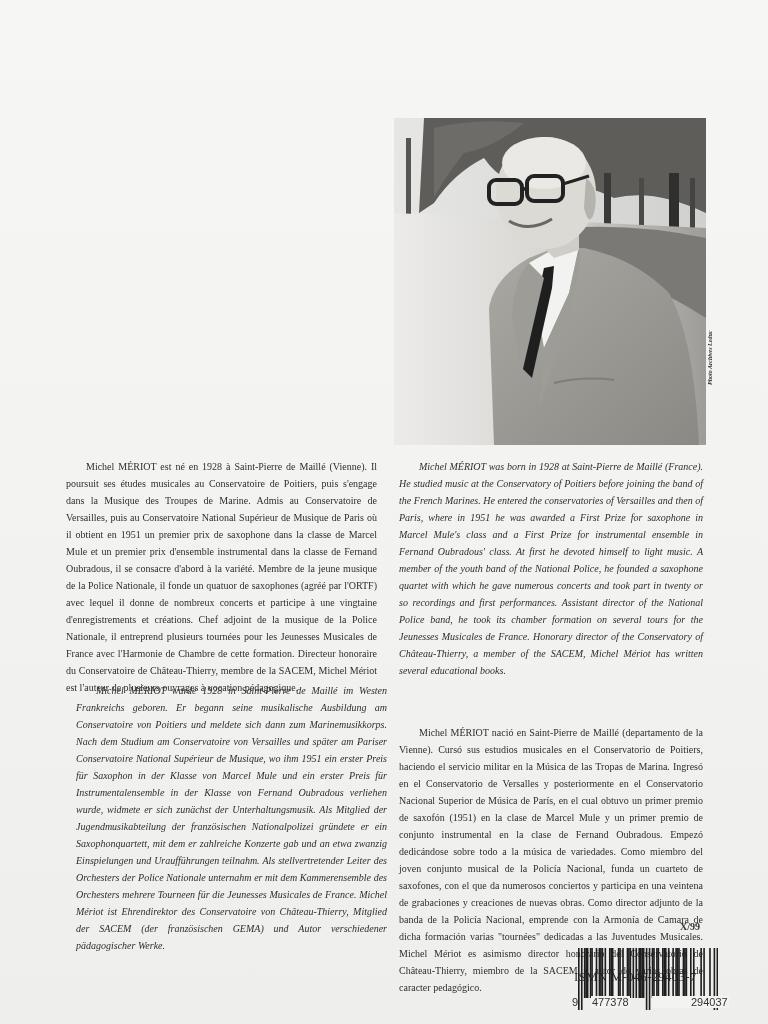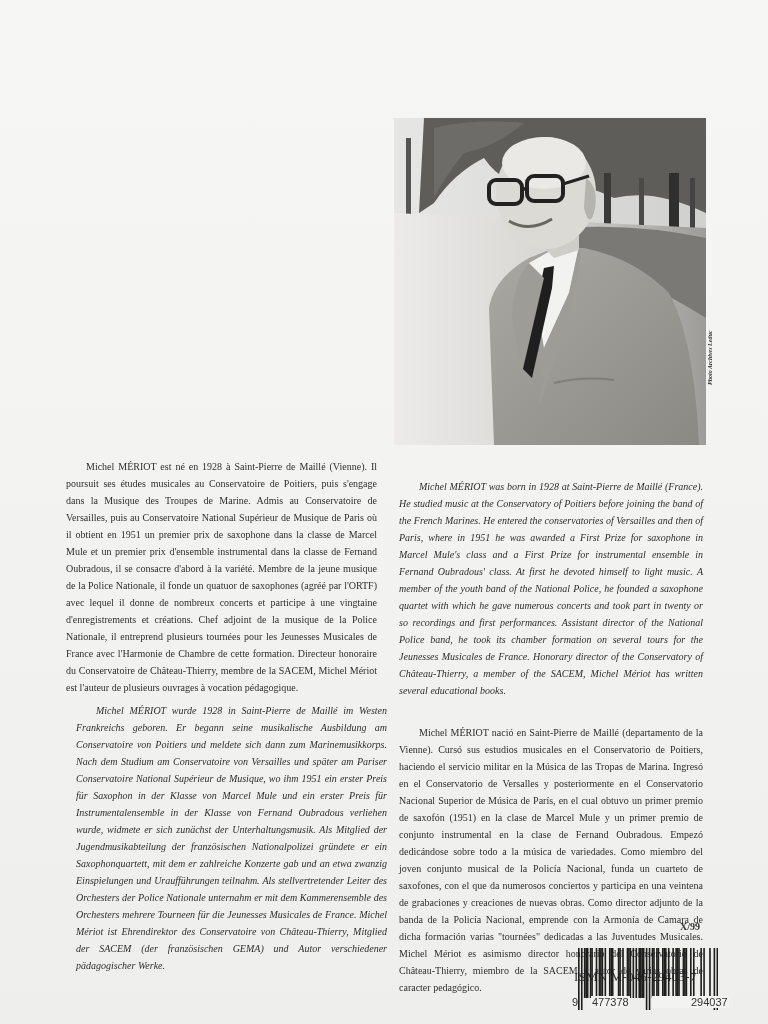--- a/index.html
+++ b/index.html
@@ -26,21 +26,21 @@
     font-size: 6px; font-style: italic; font-weight: bold; color: #333;
     font-family: "Liberation Serif", serif; white-space: nowrap;
   }
   .col {
     position: absolute;
     font-family: Liberation Serif, serif;
     font-size: 10px; line-height: 17px;
     text-align: justify; color: #2e2e2e;
   }
   .col p { margin: 0; text-indent: 20px; }
-  .col.italic p { font-style: italic; margin-top: 20px; }
+  .col.italic p { font-style: italic; }
   .fr { left: 66px; top: 458px; width: 311px; }
   .en { left: 399px; top: 458px; width: 304px; }
   .de { left: 76px; top: 682px; width: 311px; }
   .es { left: 399px; top: 696px; width: 304px; margin-top: 28px; }
   .ref {
     position: absolute; left: 680px; top: 921px;
     font-family: "Liberation Serif", serif; font-size: 10px; font-weight: bold; color: #333;
   }
   .ismn {
     position: absolute; left: 574px; top: 934px;

